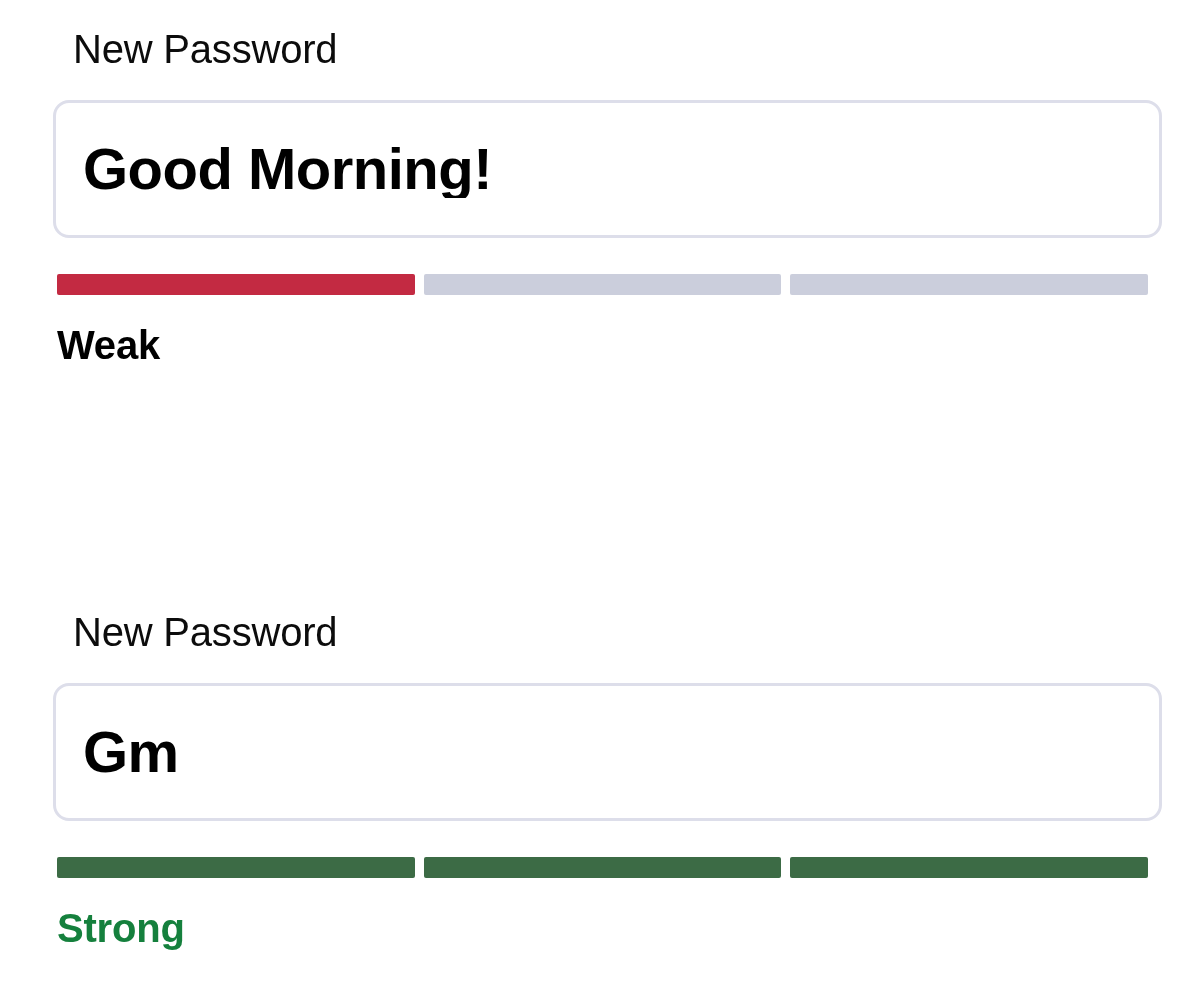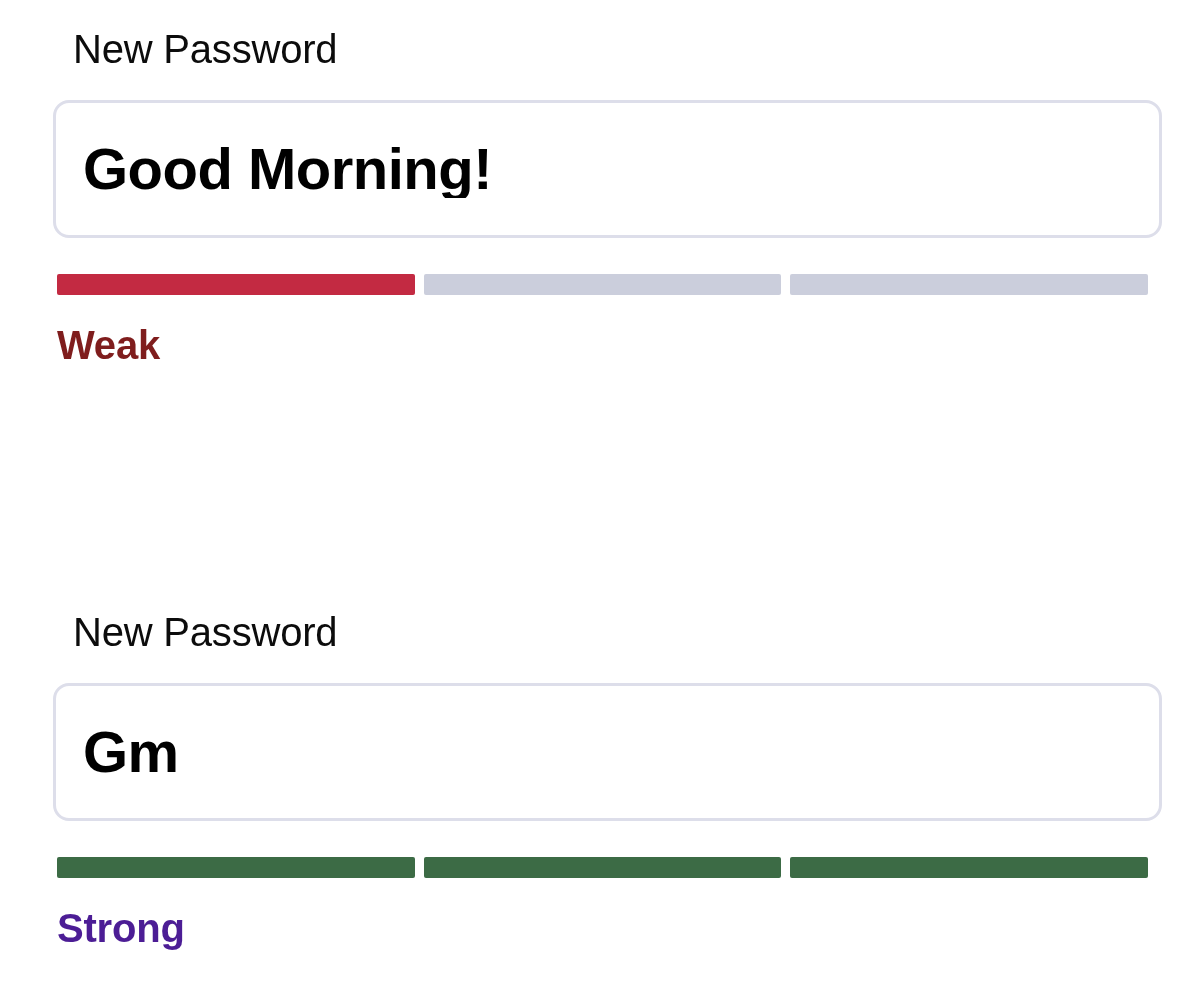--- a/index.html
+++ b/index.html
@@ -82,22 +82,22 @@
   .strength-label {
     position: absolute;
     left: 57px;
     top: 320px;
     font-size: 40px;
     font-weight: 700;
     letter-spacing: -0.2px;
     line-height: 50px;
     white-space: nowrap;
   }
-  .strength-label.weak { color: #7f1d1d; }
-  .strength-label.strong { color: #4c1d95; }
+  .strength-label.weak { color: #000000; }
+  .strength-label.strong { color: #15803d; }
 </style>
 </head>
 <body>
 
 <div class="field-group first">
 
   <div class="field-label">New Password</div>
 
   <div class="password-input">
     <span class="password-value" placeholder="">Good Morning!</span>

